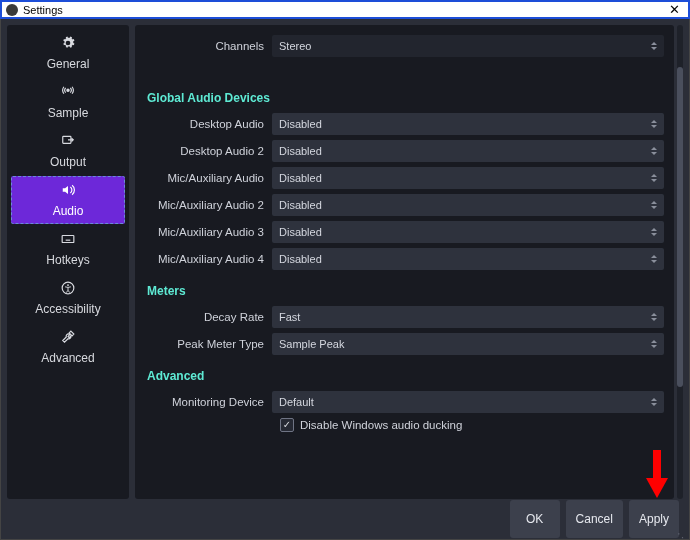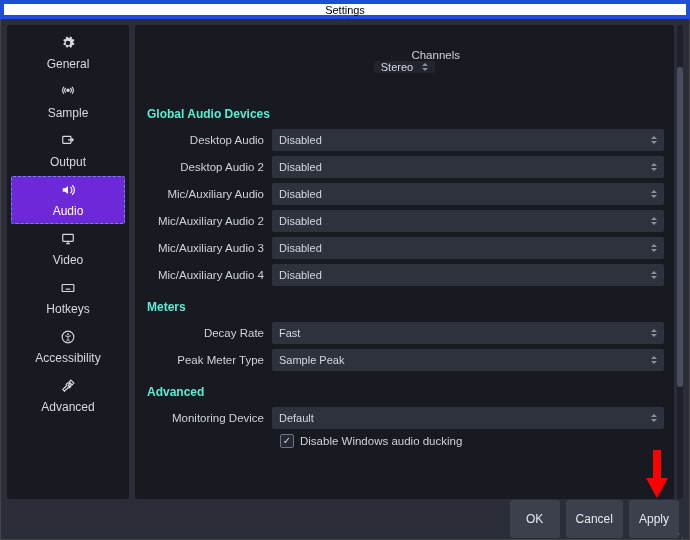--- a/index.html
+++ b/index.html
@@ -1,19 +1,19 @@
 <!DOCTYPE html>
 <html><head>
 <meta charset="utf-8">
 <style>
   * { box-sizing: border-box; margin: 0; padding: 0; font-family: "Segoe UI", Arial, sans-serif; }
   body { width: 690px; height: 540px; background: #fff; overflow: hidden; position: relative; }
 
   
-  .titlebar { height: 19px; border: 4px solid #1d4ed8; background: #fff; display: flex; align-items: center; padding: 0 4px; font-size: 11px; color: #000; flex-direction: column; }
+  .titlebar { height: 19px; border: 2px solid #1d4ed8; background: #fff; display: flex; align-items: center; padding: 0 4px; font-size: 11px; color: #000; }
   .titlebar .app-icon { width: 12px; height: 12px; border-radius: 50%; background: #3a3a3a; margin-right: 5px; display: inline-block; }
   .titlebar .title { flex: 1; }
   .titlebar .close { font-size: 13px; color: #000; cursor: pointer; padding: 0 4px; line-height: 1; }
 
   
   .window-inner { position: absolute; top: 19px; left: 0; right: 0; bottom: 0; background: #2b2e38; border: 1px solid #444; border-top: none; display: flex; flex-direction: column; }
 
   .body-area { flex: 1; display: flex; overflow: hidden; padding: 6px 6px 0 6px; gap: 6px; }
 
   
@@ -103,29 +103,20 @@
             <svg viewBox="0 0 24 24" fill="currentColor">
               <path d="M3 9v6h4l5 4V5L7 9H3z"></path>
               <path d="M16 7a6 6 0 0 1 0 10M19 4a10 10 0 0 1 0 16" fill="none" stroke="currentColor" stroke-width="2"></path>
             </svg>
           </span>
         <span>Audio</span>
       </div>
       <div class="side-item">
         <span class="icn">
             <svg viewBox="0 0 24 24" fill="none" stroke="currentColor" stroke-width="2">
-              <rect x="3" y="4" width="18" height="12" rx="1"></rect>
-              <path d="M9 20h6M12 16v4"></path>
-            </svg>
-          </span>
-        <span>Video</span>
-      </div>
-      <div class="side-item">
-        <span class="icn">
-            <svg viewBox="0 0 24 24" fill="none" stroke="currentColor" stroke-width="2">
               <rect x="2" y="6" width="20" height="12" rx="1"></rect>
               <path d="M6 10h0M10 10h0M14 10h0M18 10h0M8 14h8"></path>
             </svg>
           </span>
         <span>Hotkeys</span>
       </div>
       <div class="side-item">
         <span class="icn">
             <svg viewBox="0 0 24 24" fill="currentColor">
               <circle cx="12" cy="12" r="10" fill="none" stroke="currentColor" stroke-width="2"></circle>
@@ -142,21 +133,21 @@
               <path d="M17 2l5 5-3 3-5-5z"></path>
             </svg>
           </span>
         <span>Advanced</span>
       </div>
     </div>
 
     <div class="content-wrap">
       <div class="content">
 
-        <div class="form-row" style="margin-top:18px;flex-direction:column;">
+        <div class="form-row" style="margin-top:4px;">
           <div class="form-label">Channels</div>
           <div class="dropdown dark">
             <span>Stereo</span>
             <span class="dd-arrows"></span>
           </div>
         </div>
 
         <div class="section-title first">Global Audio Devices</div>
 
         <div class="form-row">

